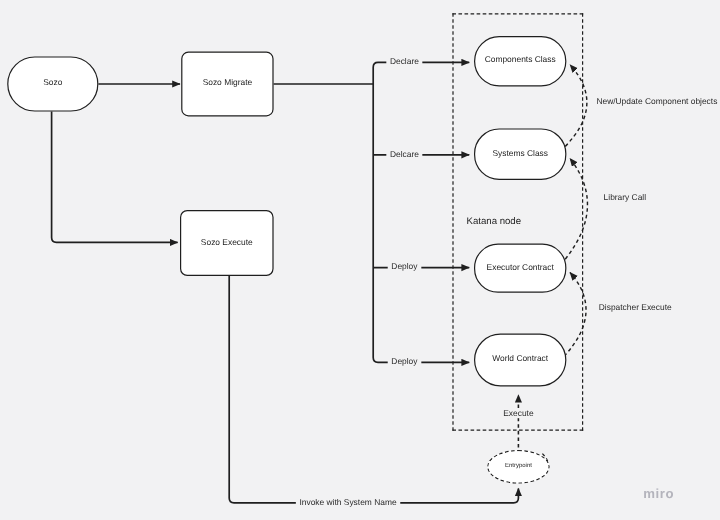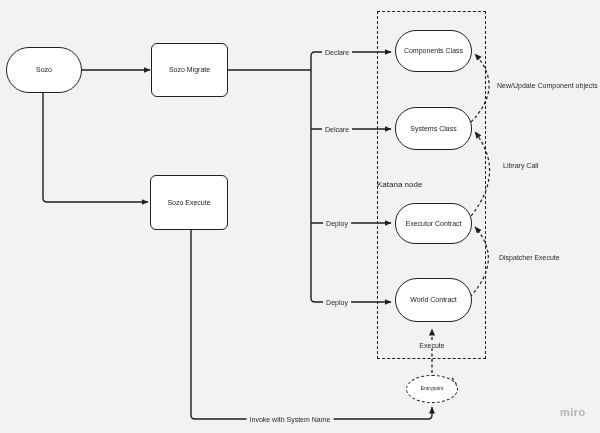--- a/index.html
+++ b/index.html
@@ -6,39 +6,39 @@
   .canvas {
     position:relative; width:600px; height:433px; background:#f2f2f3;
     font-family:"Liberation Sans", sans-serif; overflow:hidden;
   }
   svg.wires { position:absolute; left:0; top:0; z-index:2; }
   .katana-box {
     position:absolute; left:377px; top:11px; width:109px; height:348px;
     border:1.6px dashed #1f1f1f; box-sizing:border-box; z-index:1;
   }
   .katana-label {
-    position:absolute; left:377px; top:180px; width:109px; 
+    position:absolute; left:357px; top:180px; width:109px; text-align:center;
     font-size:8px; color:#1c1c1c; z-index:3;
   }
   .node {
     position:absolute; background:#ffffff; border:1.5px solid #1f1f1f;
     box-sizing:border-box; display:flex; align-items:center; justify-content:center;
     font-size:7px; color:#1c1c1c; text-align:center; z-index:3; line-height:1.1;
   }
   .node.dashed { border:1.2px dashed #1f1f1f; font-size:5px; }
   .edge-label {
     position:absolute; transform:translate(-50%,-50%); background:#f2f2f3;
     padding:0 3px; font-size:7px; color:#2a2a2a; white-space:nowrap; z-index:4;
   }
   .side-label {
     position:absolute; transform:translateY(-50%); font-size:7px; color:#2a2a2a;
     white-space:nowrap; z-index:4;
   }
   .watermark {
-    position:absolute; left:560px; top:406px; font-size:11px; font-weight:700;
+    position:absolute; left:536px; top:406px; font-size:11px; font-weight:700;
     color:#b4b4bc; letter-spacing:0.5px; z-index:5;
   }
 </style>
 </head>
 <body>
 
 <div class="canvas" style="background: rgb(242, 242, 243);">
 
   <div class="katana-box"></div>
   <div class="katana-label">Katana node</div>

